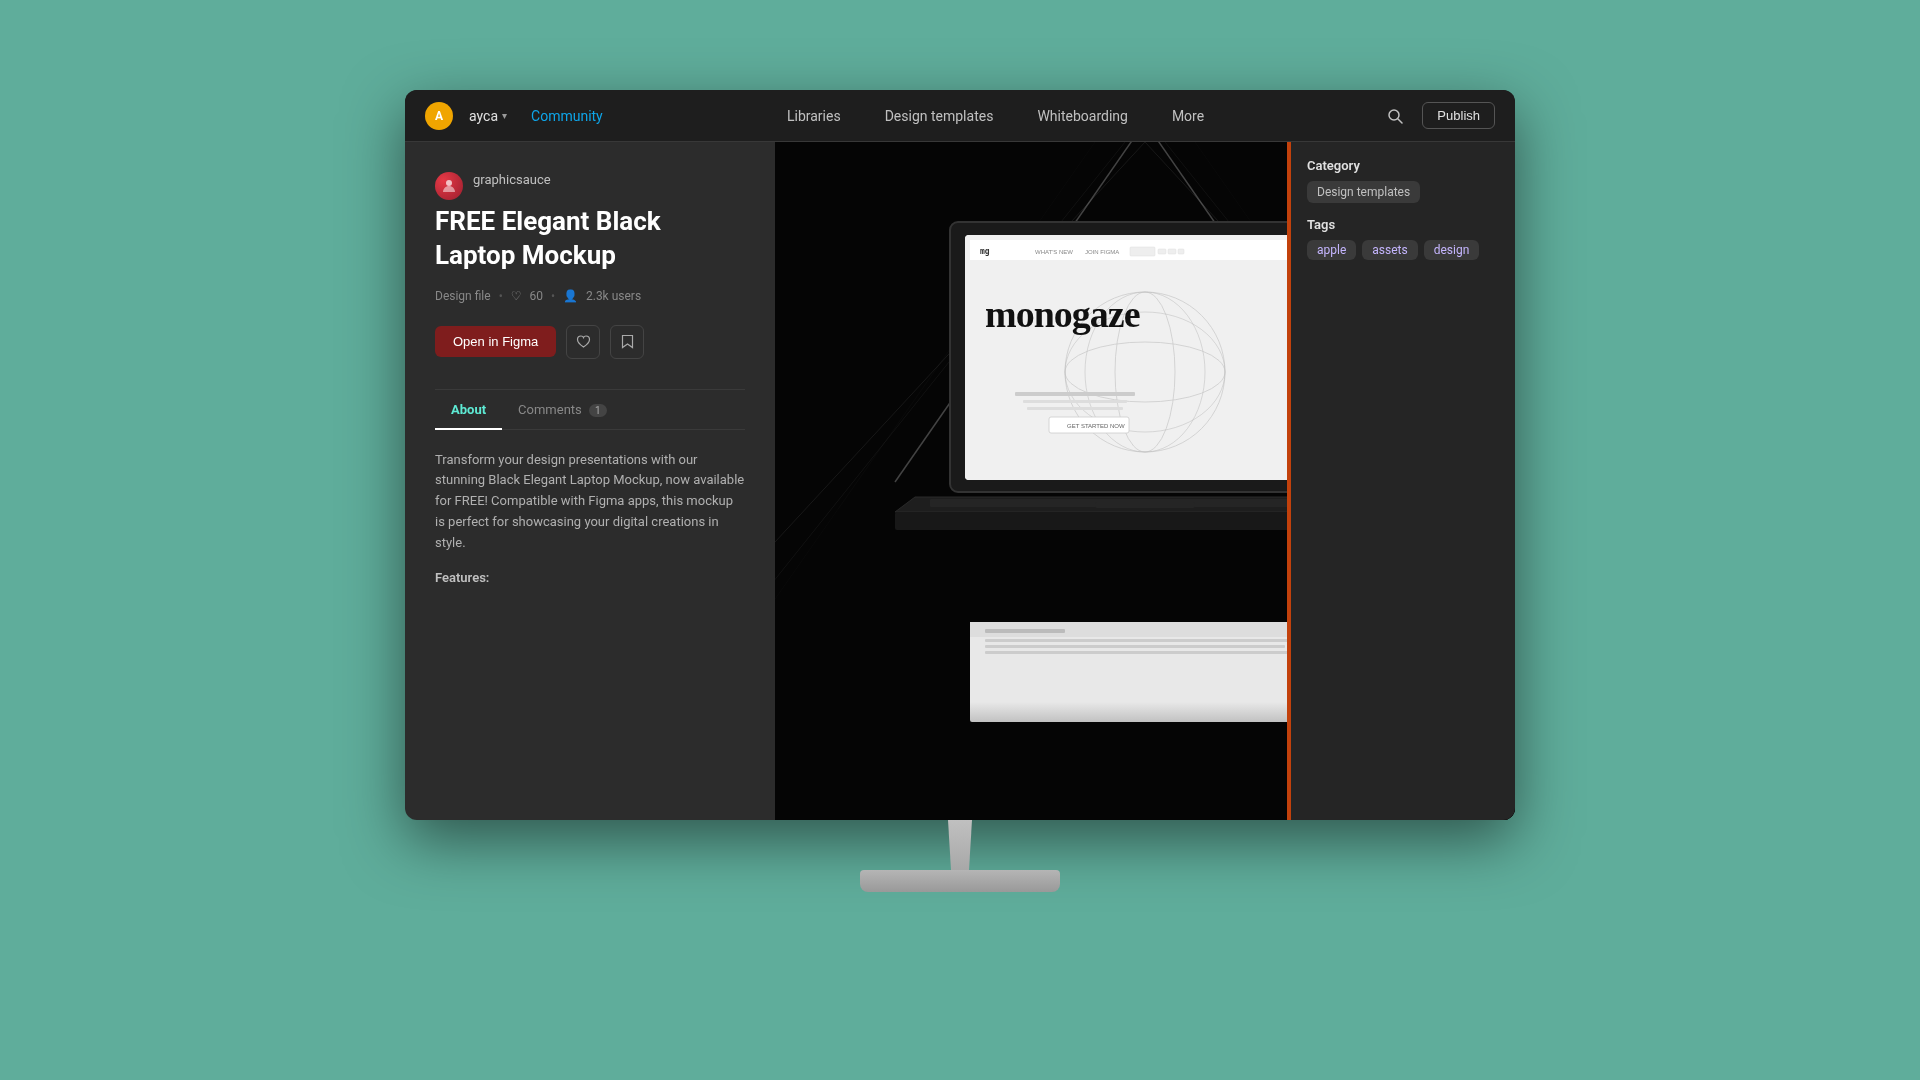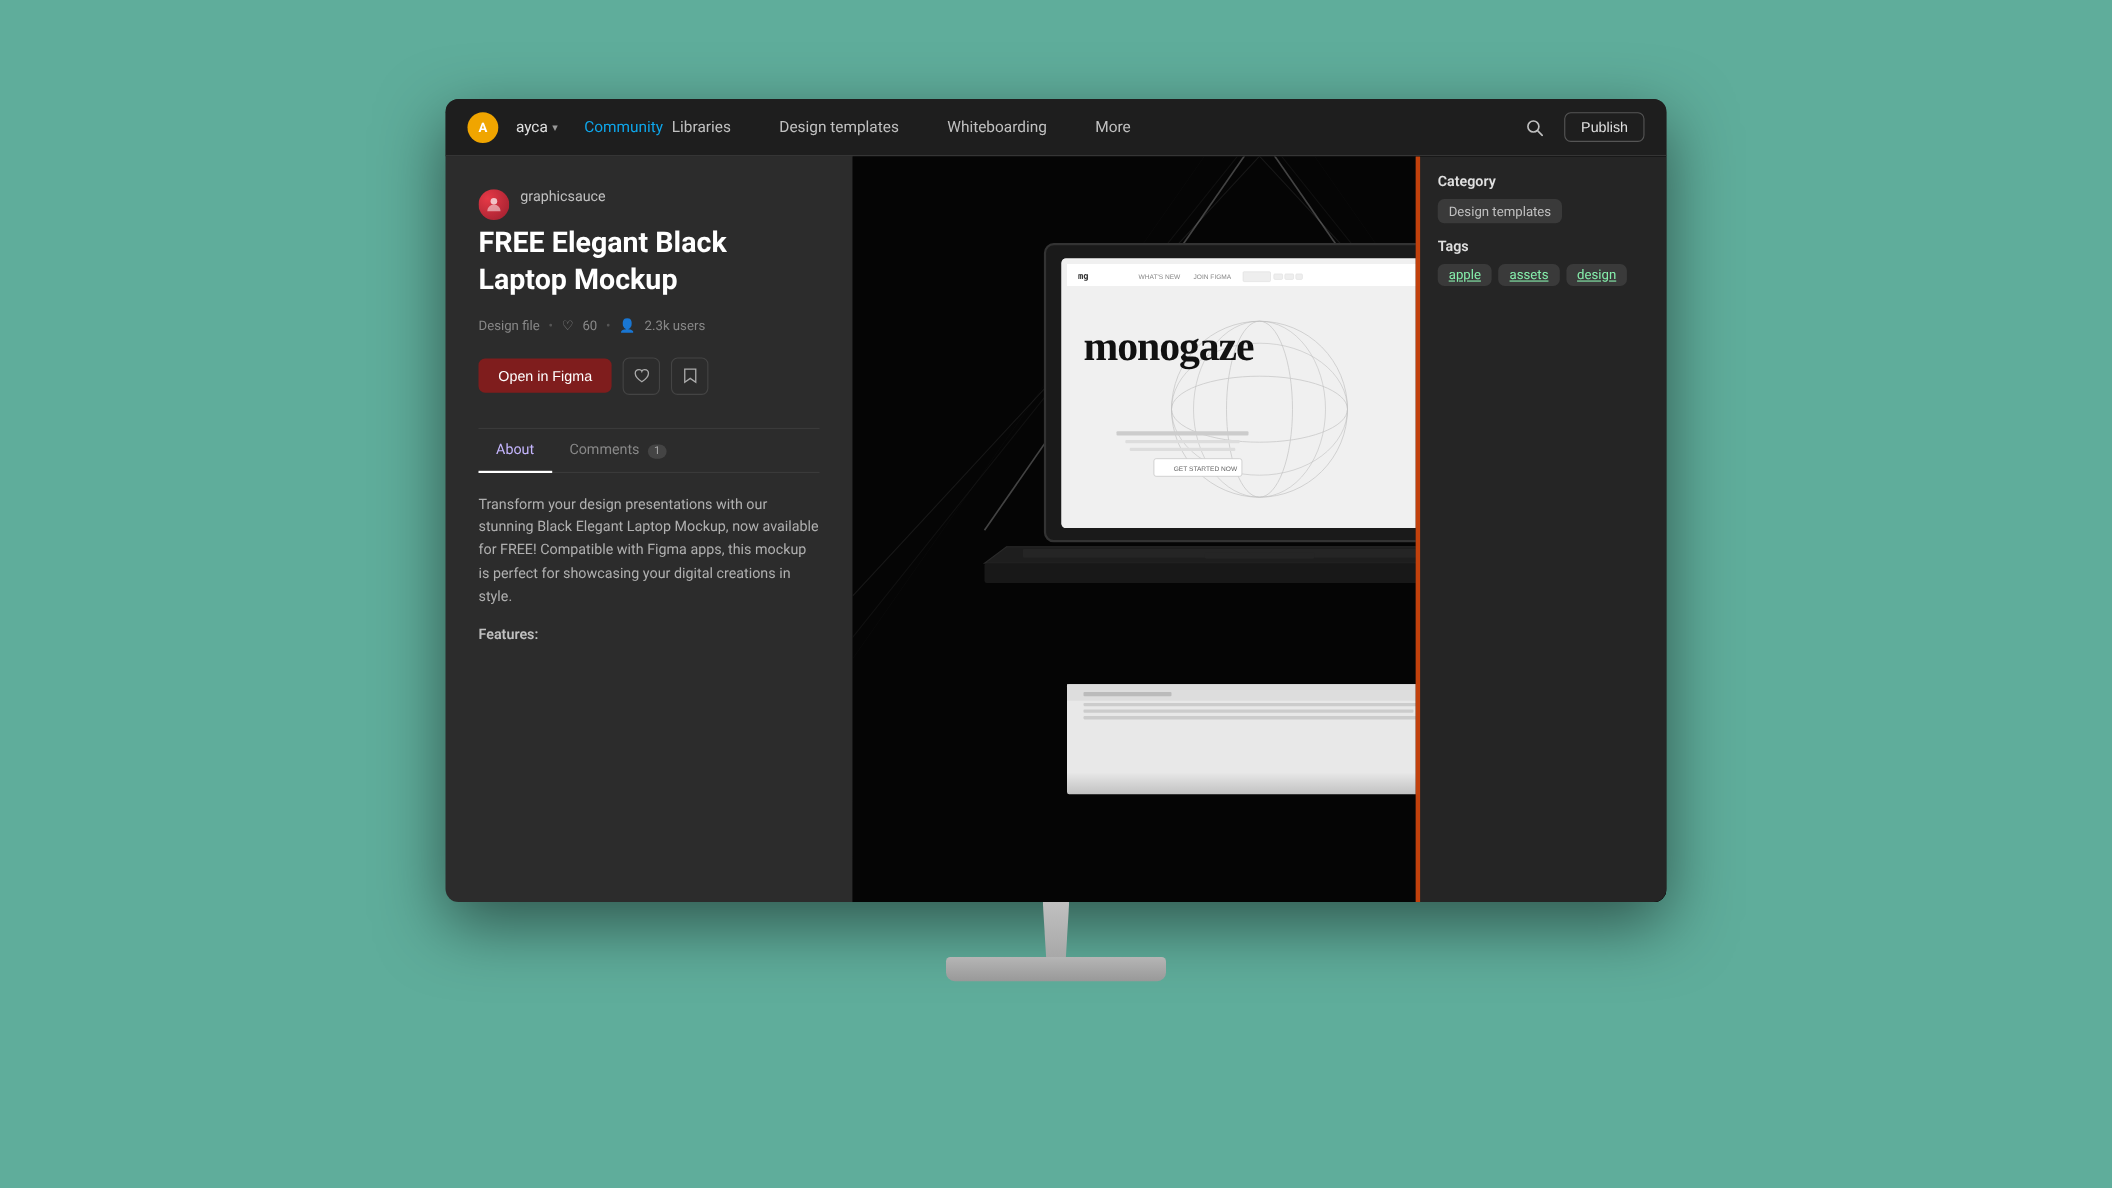--- a/index.html
+++ b/index.html
@@ -79,21 +79,21 @@
     .community-label {
       color: #0ea5e9;
       font-size: 14px;
       padding: 4px 8px;
     }
 
     .navbar-center {
       flex: 1;
       display: flex;
       align-items: center;
-      justify-content: flex-start;
+      justify-content: center;
       gap: 44px;
     }
 
     .nav-item {
       color: #c0c0c0;
       font-size: 14px;
       cursor: pointer;
     }
 
     .navbar-right {
@@ -226,21 +226,22 @@
 
     .tab {
       padding: 12px 16px;
       font-size: 13px;
       color: #888;
       cursor: pointer;
       position: relative;
     }
 
     .tab.active {
-      color: #c4b5fd;
+      color: #5eead4;
+      font-weight: bold;
     }
 
     .tab.active::after {
       content: '';
       position: absolute;
       bottom: -1px;
       left: 0;
       right: 0;
       height: 2px;
       background: #fff;
@@ -313,25 +314,24 @@
     .tags-row {
       display: flex;
       flex-wrap: wrap;
       gap: 6px;
       margin-top: 6px;
     }
 
     .tag {
       display: inline-block;
       background: #3a3a3a;
-      color: #86efac;
+      color: #c4b5fd;
       border-radius: 6px;
       padding: 3px 10px;
       font-size: 12px;
-      text-decoration: underline;
     }
 
     
     .monitor-stand {
       display: flex;
       flex-direction: column;
       align-items: center;
     }
 
     .stand-neck {

